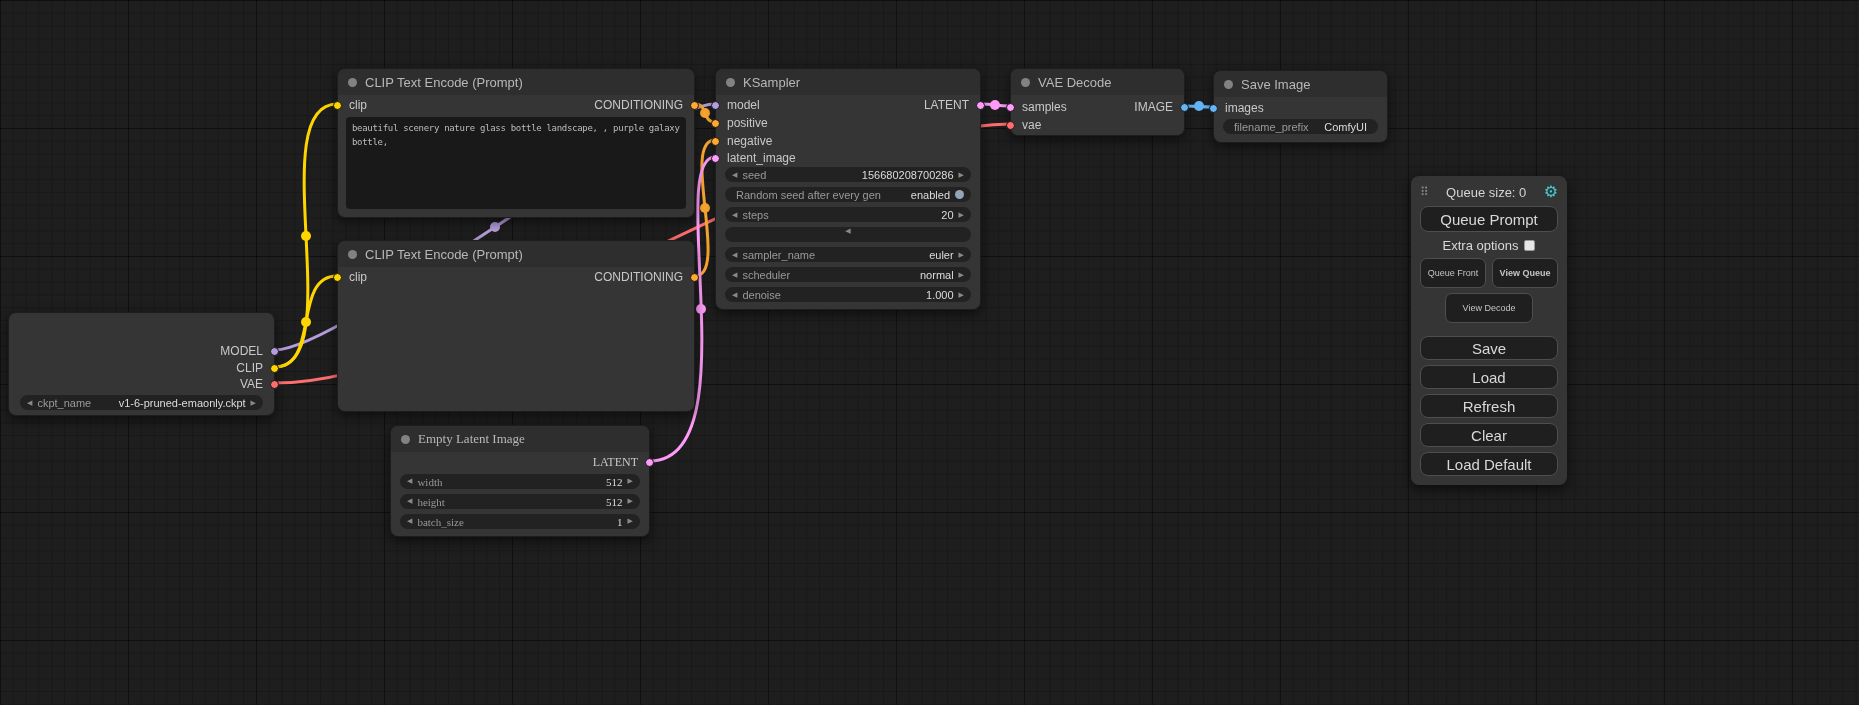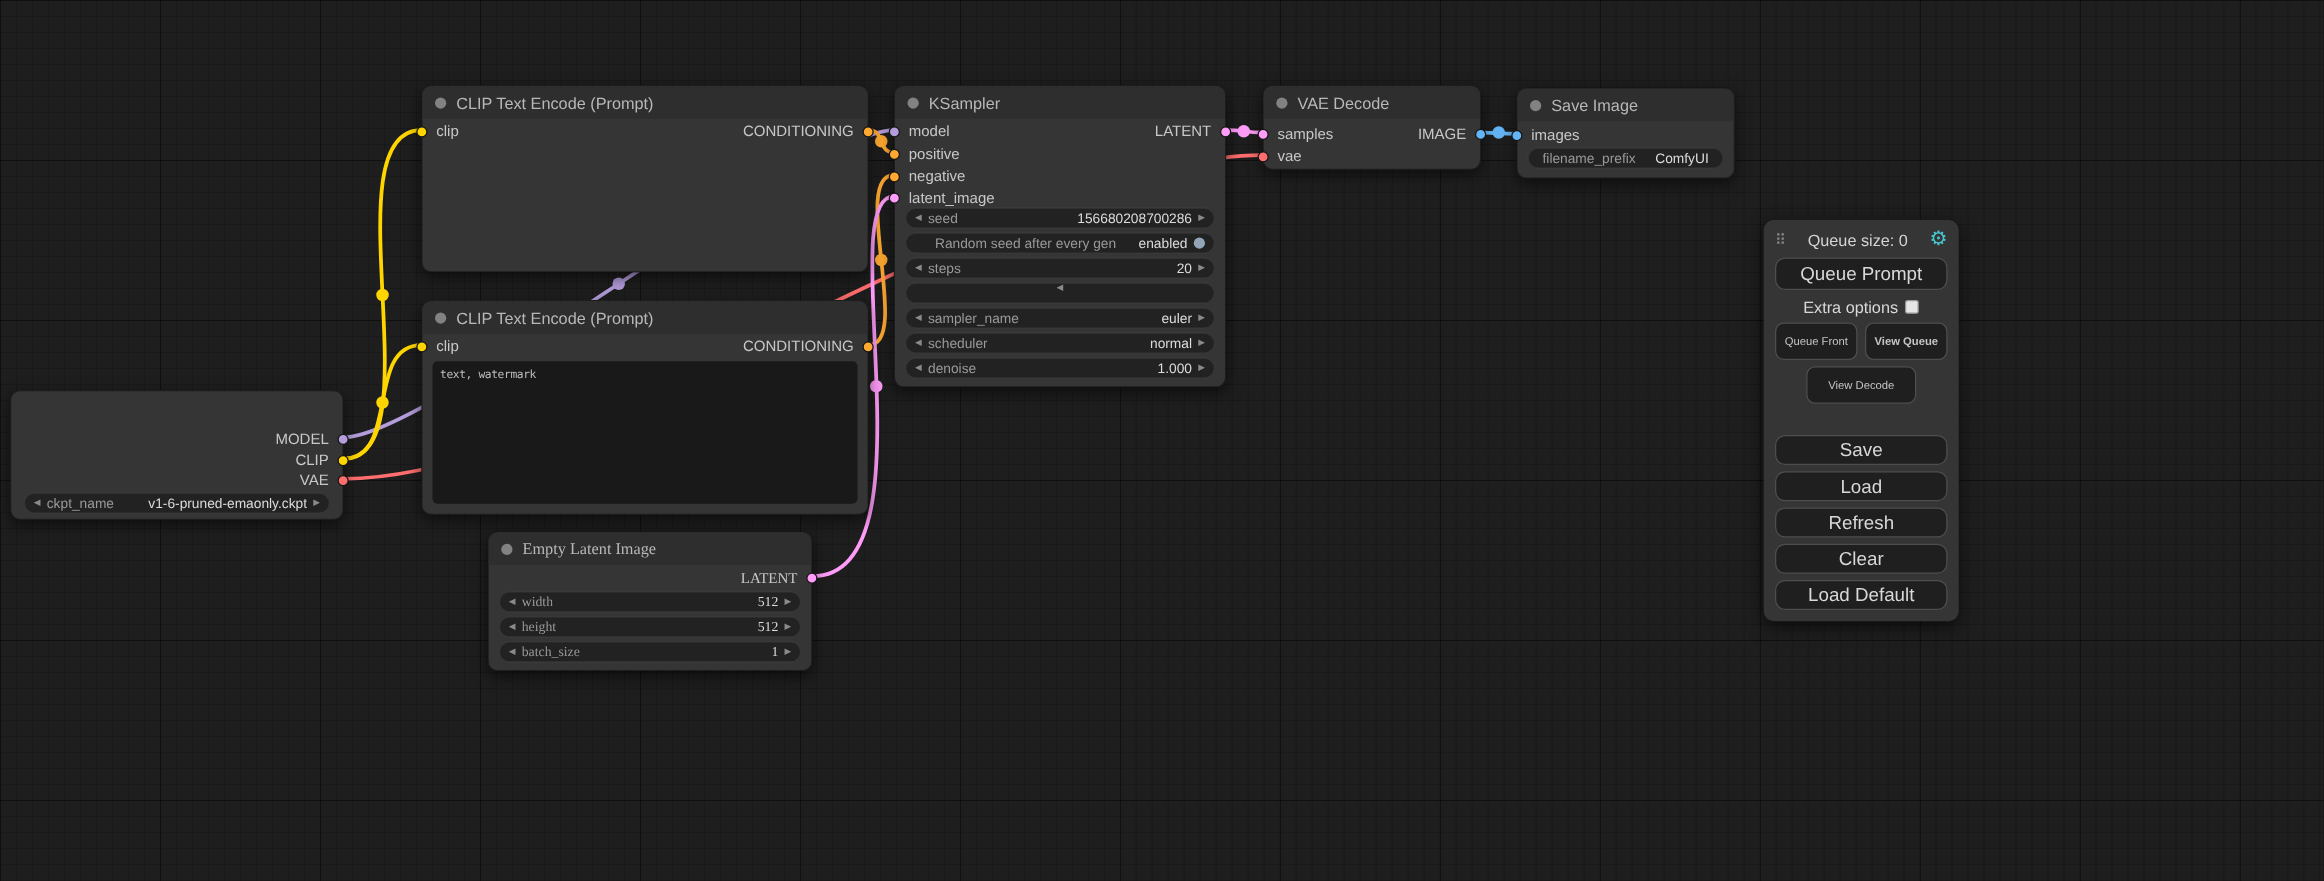--- a/index.html
+++ b/index.html
@@ -73,21 +73,21 @@
     font-family:"Liberation Sans", sans-serif;text-align:center;cursor:pointer;
     display:block;width:100%;box-sizing:border-box;
   }
   .btn-queue{height:26px;font-size:15px;}
   .extra-row{display:flex;align-items:center;justify-content:center;gap:6px;color:#d8d8d8;font-size:13px;height:16px;}
   .checkbox{width:11px;height:11px;background:#e6e6e6;border:1px solid #9a9a9a;border-radius:2px;box-sizing:border-box;cursor:pointer;}
   .btn-row{display:flex;gap:6px;}
   .btn-small{height:30px;font-size:9px;padding:0 4px;border-radius:7px;color:#c4c4c4;line-height:12px;}
   .btn-history{width:88px;align-self:center;}
   .btn-std{height:24px;font-size:15px;}
-  .btn-std.first{margin-top:20px;}
+  .btn-std.first{margin-top:8px;}
 </style>
 </head>
 <body>
 
 <div class="canvas">
 
   <svg class="wires" width="1859" height="705" viewBox="0 0 1859 705">
     <path d="M275,350 C343,350 647,104 715,104" stroke="#B39DDB"></path>
     <circle cx="495" cy="227" r="5" fill="#B39DDB"></circle>
 
@@ -144,36 +144,36 @@
       <span class="title-text">CLIP Text Encode (Prompt)</span>
     </div>
     <div class="slot in" style="top:28px;">
       <span class="dot" style="background:#FFD500"></span>
       <span class="slot-label">clip</span>
     </div>
     <div class="slot out" style="top:28px;">
       <span class="slot-label">CONDITIONING</span>
       <span class="dot" style="background:#FFA931"></span>
     </div>
+    <div class="prompt-box" style="top:48px;bottom:8px;">beautiful scenery nature glass bottle landscape, , purple galaxy bottle,</div>
   </div>
 
   <div class="node" style="left:337px;top:240px;width:358px;height:172px;">
     <div class="node-title">
       <span class="collapse-dot"></span>
       <span class="title-text">CLIP Text Encode (Prompt)</span>
     </div>
     <div class="slot in" style="top:28px;">
       <span class="dot" style="background:#FFD500"></span>
       <span class="slot-label">clip</span>
     </div>
     <div class="slot out" style="top:28px;">
       <span class="slot-label">CONDITIONING</span>
       <span class="dot" style="background:#FFA931"></span>
     </div>
-    <div class="prompt-box" style="top:48px;bottom:8px;">text, watermark</div>
   </div>
 
   <div class="node" style="left:390px;top:425px;width:260px;height:112px;font-family:Liberation Serif, serif;">
     <div class="node-title">
       <span class="collapse-dot"></span>
       <span class="title-text">Empty Latent Image</span>
     </div>
     <div class="slot out" style="top:28px;">
       <span class="slot-label">LATENT</span>
       <span class="dot" style="background:#FF9CF9"></span>
@@ -228,21 +228,21 @@
     </div>
 
     <div class="widget" style="top:97px;left:8px;right:8px;">
       <span class="w-arrow">◀</span>
       <span class="w-label">seed</span>
       <span class="w-spacer"></span>
       <span class="w-value">156680208700286</span>
       <span class="w-arrow">▶</span>
     </div>
     <div class="widget" style="top:117px;left:8px;right:8px;">
-      <span class="w-label" style="margin-left:16px;">Random seed after every gen</span>
+      <span class="w-label" style="margin-left:4px;">Random seed after every gen</span>
       <span class="w-spacer"></span>
       <span class="w-value">enabled</span>
       <span class="w-toggle-dot"></span>
     </div>
     <div class="widget" style="top:137px;left:8px;right:8px;">
       <span class="w-arrow">◀</span>
       <span class="w-label">steps</span>
       <span class="w-spacer"></span>
       <span class="w-value">20</span>
       <span class="w-arrow">▶</span>

